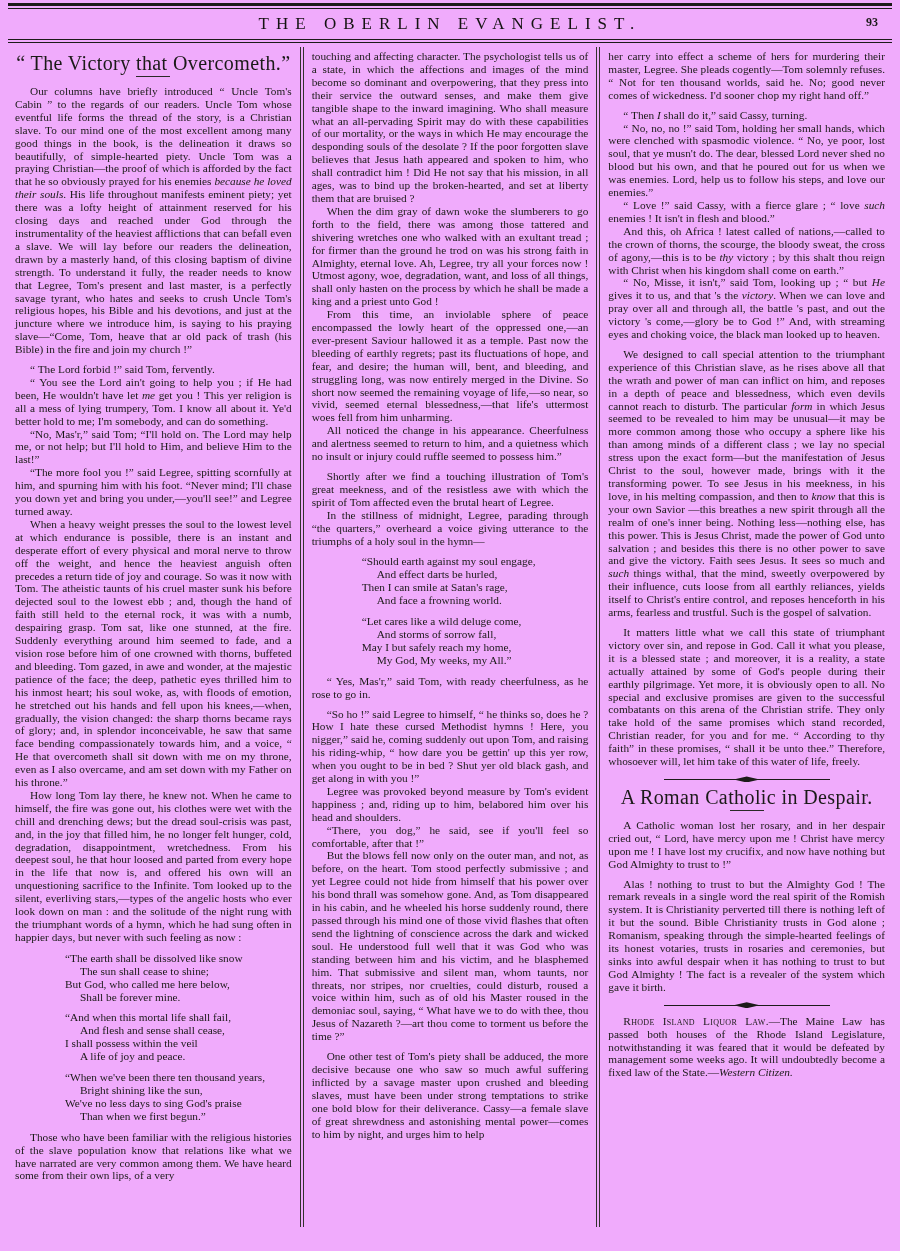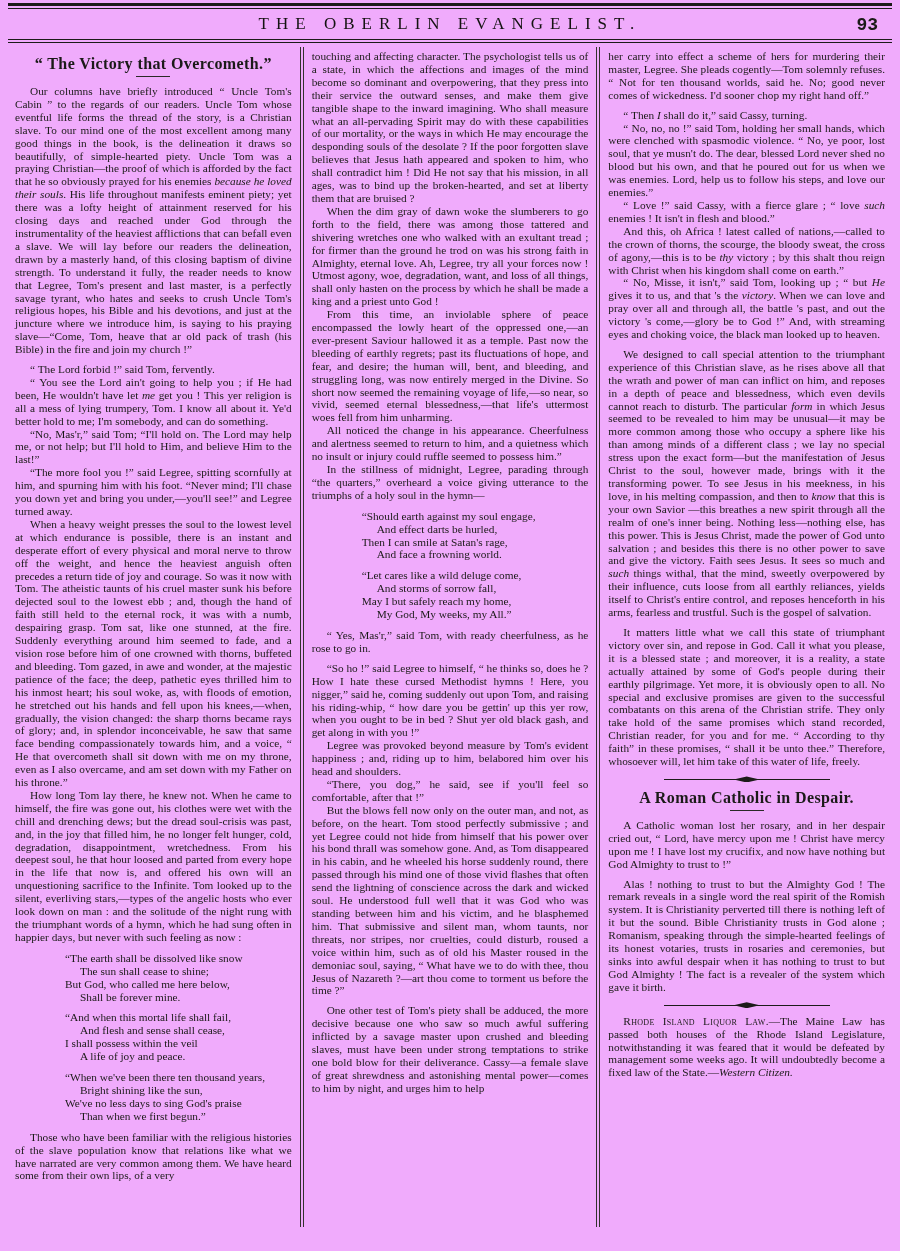--- a/index.html
+++ b/index.html
@@ -19,21 +19,21 @@
     border-bottom:1px solid #1c1b19;
     height:2px;
   }
   .masthead-row { position:relative; text-align:center; padding:5px 0 2px 0; }
   .masthead-title {
     display:inline-block;
     font-size:17px; letter-spacing:7px; font-weight:500; color:#141311;
   }
   .page-number {
     position:absolute; right:22px; top:6px;
-    font-size:18px; font-weight:bold;font-family:Liberation Mono, monospace;
+    font-size:12px; font-weight:bold;
   }
   .head-rule {
     margin:3px 8px 2px 8px;
     border-top:1px solid #1c1b19;
     border-bottom:1px solid #1c1b19;
     height:2px;
   }
   .columns { display:flex; align-items:stretch; padding:2px 8px 0 8px; height:1180px; }
   .column {
     flex:1 1 0; min-width:0;
@@ -42,22 +42,22 @@
     font-size:11.3px; line-height:12.9px;
     overflow:hidden;
   }
   .col-divider {
     width:2px; flex:0 0 2px;
     border-left:1px solid #33312d;
     border-right:1px solid #33312d;
     margin:0 1px;
   }
   .article-title {
-    text-align:center; font-size:16px; line-height:17px;
-    font-weight:bold; margin:5px 0 0 0; text-indent:0;
+    text-align:center; font-size:20px; line-height:17px;
+    font-weight:normal; margin:5px 0 0 0; text-indent:0;
     letter-spacing:.4px;
   }
   .title-divider { width:34px; border-top:1px solid #2a2927; margin:4px auto 8px auto; }
   p.para { margin:0; }
   p.para.indent { text-indent:15px; }
   p.para.space { margin-top:7px; }
   .verse { margin:8px 0 8px 50px; text-align:left; }
   .verse-line { white-space:nowrap; }
   .verse-line.in2 { padding-left:15px; }
   .section-rule {
@@ -113,20 +113,21 @@
           <div class="verse-line in2">Than when we first begun.”</div>
         </div>
         <p class="para indent space">Those who have been familiar with the religious histories of the slave population know that relations like what we have narrated are very common among them. We have heard some from their own lips, of a very</p>
       </div>
     <div class="col-divider"></div>
     <div class="column" id="col-1">
         <p class="para">touching and affecting character. The psychologist tells us of a state, in which the affections and images of the mind become so dominant and overpowering, that they press into their service the outward senses, and make them give tangible shape to the inward imagining. Who shall measure what an all-pervading Spirit may do with these capabilities of our mortality, or the ways in which He may encourage the desponding souls of the desolate ? If the poor forgotten slave believes that Jesus hath appeared and spoken to him, who shall contradict him ! Did He not say that his mission, in all ages, was to bind up the broken-hearted, and set at liberty them that are bruised ?</p>
         <p class="para indent">When the dim gray of dawn woke the slumberers to go forth to the field, there was among those tattered and shivering wretches one who walked with an exultant tread ; for firmer than the ground he trod on was his strong faith in Almighty, eternal love. Ah, Legree, try all your forces now ! Utmost agony, woe, degradation, want, and loss of all things, shall only hasten on the process by which he shall be made a king and a priest unto God !</p>
         <p class="para indent">From this time, an inviolable sphere of peace encompassed the lowly heart of the oppressed one,—an ever-present Saviour hallowed it as a temple. Past now the bleeding of earthly regrets; past its fluctuations of hope, and fear, and desire; the human will, bent, and bleeding, and struggling long, was now entirely merged in the Divine. So short now seemed the remaining voyage of life,—so near, so vivid, seemed eternal blessedness,—that life's uttermost woes fell from him unharming.</p>
         <p class="para indent">All noticed the change in his appearance. Cheerfulness and alertness seemed to return to him, and a quietness which no insult or injury could ruffle seemed to possess him.”</p>
+        <p class="para indent space">Shortly after we find a touching illustration of Tom's great meekness, and of the resistless awe with which the spirit of Tom affected even the brutal heart of Legree.</p>
         <p class="para indent">In the stillness of midnight, Legree, parading through “the quarters,” overheard a voice giving utterance to the triumphs of a holy soul in the hymn—</p>
         <div class="verse">
           <div class="verse-line">“Should earth against my soul engage,</div>
           <div class="verse-line in2">And effect darts be hurled,</div>
           <div class="verse-line">Then I can smile at Satan's rage,</div>
           <div class="verse-line in2">And face a frowning world.</div>
         </div>
         <div class="verse">
           <div class="verse-line">“Let cares like a wild deluge come,</div>
           <div class="verse-line in2">And storms of sorrow fall,</div>

